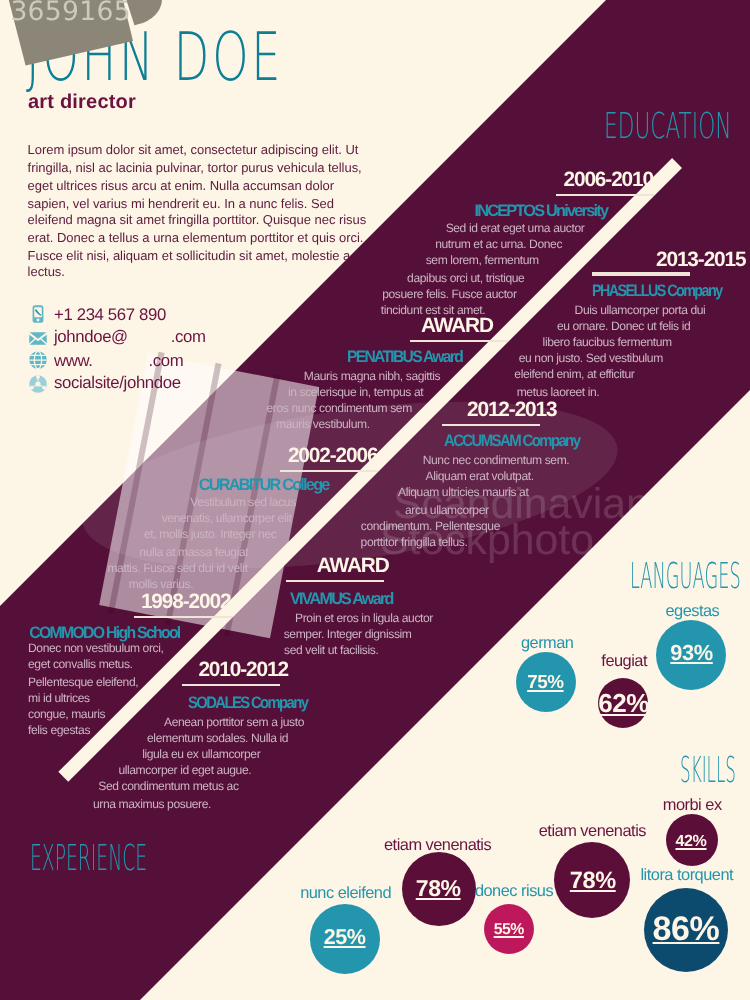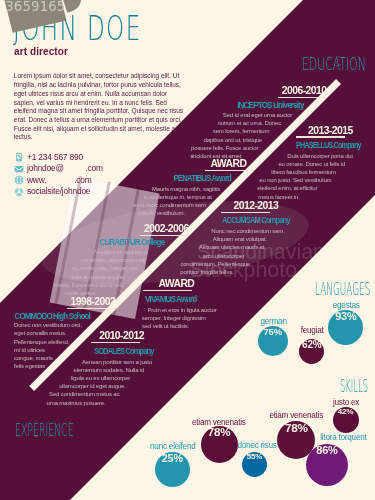--- a/index.html
+++ b/index.html
@@ -50,22 +50,22 @@
 .para>div:nth-child(2){transform:translateX(-8.2px)}
 .para>div:nth-child(3){transform:translateX(-16.4px)}
 .para>div:nth-child(4){transform:translateX(-24.6px)}
 .para>div:nth-child(5){transform:translateX(-32.8px)}
 .para>div:nth-child(6){transform:translateX(-41px)}
 .para>div:nth-child(7){transform:translateX(-49.2px)}
 .para.plain{text-align:left;margin-left:0;}
 .para.plain>div{transform:none;}
 
 
-.circ{position:absolute;border-radius:50%;display:flex;
-      justify-content:center;color:#fdf5e6;font-weight:bold;letter-spacing:-.2px;}
+.circ{position:absolute;border-radius:50%;display:flex;align-items:center;
+      justify-content:center;color:#fdf5e6;font-weight:bold;letter-spacing:-.2px;text-decoration:underline;}
 .clabel{position:absolute;font-size:8.2px;line-height:9px;white-space:nowrap;
         letter-spacing:-.25px;transform:translateX(-50%);}
 
 
 #watermark{position:absolute;inset:0;overflow:hidden;pointer-events:none;}
 .wmlogo{position:absolute;left:61px;top:183.5px;width:87px;height:128px;
         background:rgba(255,255,255,.52);transform:rotate(11deg);transform-origin:50% 50%;}
 .wmlogo i{position:absolute;top:-2px;height:104%;width:2.8px;background:rgba(60,0,30,.24);display:block;}
 .wmell{position:absolute;left:40px;top:205px;width:270px;height:75px;border-radius:50%;
        background:rgba(255,255,255,.085);transform:rotate(-8deg);}
@@ -143,21 +143,21 @@
 <div class="para" style="left:257.50px;top:111.00px">
 <div>Sed id erat eget urna auctor</div>
 <div>nutrum et ac urna. Donec</div>
 <div>sem lorem, fermentum</div>
 <div>dapibus orci ut, tristique</div>
 <div>posuere felis. Fusce auctor</div>
 <div>tincidunt est sit amet.</div>
 </div>
 </div>
 <div class="entry">
-<div class="date" style="left:308px;top:124.69px">2013-2015</div>
+<div class="date" style="left:328px;top:124.69px">2013-2015</div>
 <div class="ul" style="left:296.30px;width:49.00px;top:136.40px"></div>
 <div class="org" style="left:296.10px;top:140.87px;transform:scaleX(0.863)">PHASELLUS Company</div>
 <div class="para" style="left:320.00px;top:151.50px">
 <div>Duis ullamcorper porta dui</div>
 <div>eu ornare. Donec ut felis id</div>
 <div>libero faucibus fermentum</div>
 <div>eu non justo. Sed vestibulum</div>
 <div>eleifend enim, at efficitur</div>
 <div>metus laoreet in.</div>
 </div>
@@ -232,49 +232,49 @@
 <div>ligula eu ex ullamcorper</div>
 <div>ullamcorper id eget augue.</div>
 <div>Sed condimentum metus ac</div>
 <div>urna maximus posuere.</div>
 </div>
 </div>
 <div class="circ" style="left:257.5px;top:325.7px;width:30.4px;height:30.4px;background:#2396ad;font-size:9.424px">
 <span>75%</span>
 </div>
 <div class="clabel" style="left:273.6px;top:317px;color:#2396ad">german</div>
-<div class="circ" style="left:299.2px;top:338.9px;width:25.2px;height:25.2px;background:#5b0f38;font-size:10px">
+<div class="circ" style="left:299.2px;top:338.9px;width:25.2px;height:25.2px;background:#5b0f38;font-size:13px">
 <span>62%</span>
 </div>
 <div class="clabel" style="left:312.1px;top:325.8px;color:#6b1240">feugiat</div>
 <div class="circ" style="left:328.2px;top:309.7px;width:35.2px;height:35.2px;background:#2396ad;font-size:10.912px">
 <span>93%</span>
 </div>
 <div class="clabel" style="left:346.2px;top:300.9px;color:#2396ad">egestas</div>
 <div class="circ" style="left:154.9px;top:452px;width:34.8px;height:34.8px;background:#2396ad;font-size:10.788px">
 <span>25%</span>
 </div>
 <div class="clabel" style="left:172.8px;top:442.4px;color:#2396ad">nunc eleifend</div>
 <div class="circ" style="left:200.5px;top:426px;width:37.2px;height:37.2px;background:#5b0f38;font-size:11.532px">
 <span>78%</span>
 </div>
 <div class="clabel" style="left:218.8px;top:418.4px;color:#6b1240">etiam venenatis</div>
-<div class="circ" style="left:241.7px;top:452px;width:25.4px;height:25.4px;background:#0369a1;font-size:7.874px">
+<div class="circ" style="left:241.7px;top:452px;width:25.4px;height:25.4px;background:#be185d;font-size:7.874px">
 <span>55%</span>
 </div>
 <div class="clabel" style="left:257px;top:440.6px;color:#2396ad">donec risus</div>
 <div class="circ" style="left:277.4px;top:421.4px;width:38px;height:38px;background:#5b0f38;font-size:11.78px">
 <span>78%</span>
 </div>
 <div class="clabel" style="left:296.2px;top:411px;color:#6b1240">etiam venenatis</div>
 <div class="circ" style="left:332.5px;top:407.2px;width:26px;height:26px;background:#5b0f38;font-size:8.06px">
 <span>42%</span>
 </div>
-<div class="clabel" style="left:346.1px;top:397.9px;color:#6b1240">justo ex</div>
-<div class="circ" style="left:306px;top:443.6px;width:42px;height:42px;background:#701a75;font-size:11px">
+<div class="clabel" style="left:346.1px;top:397.9px;color:#6b1240">morbi ex</div>
+<div class="circ" style="left:322px;top:443.6px;width:42px;height:42px;background:#0c4a6e;font-size:17px">
 <span>86%</span>
 </div>
 <div class="clabel" style="left:343.4px;top:433.1px;color:#2396ad">litora torquent</div>
 <svg id="wmshape" width="110" height="50" viewBox="0 0 110 50">
  <path d="M4.4 0 L61.5 0 L66.5 20.5 L12.8 32.8 Z" fill="#8b8678"></path>
  <path d="M63.2 0 L81 0 C 80.6 6.4 75 11.2 67.2 12.6 Z" fill="#8b8678"></path>
 </svg>
 <div id="wmid">3659165</div>
 </div>
 

